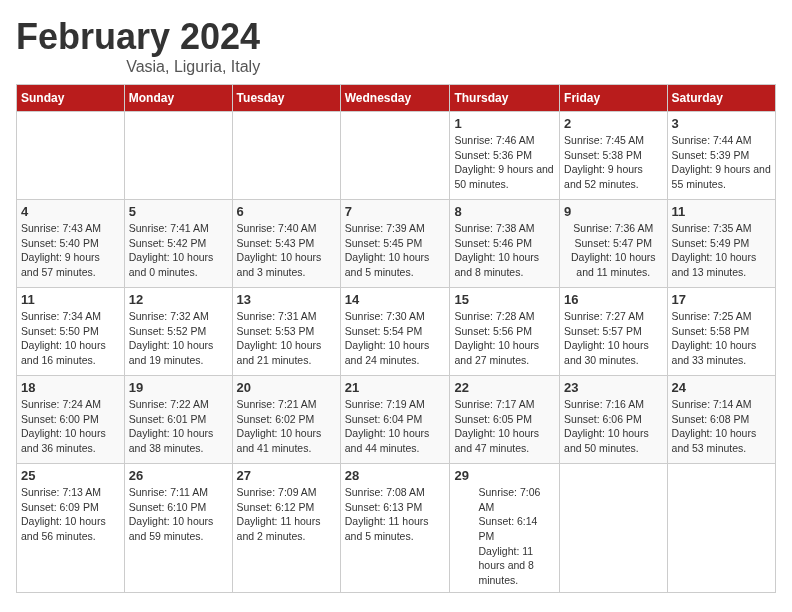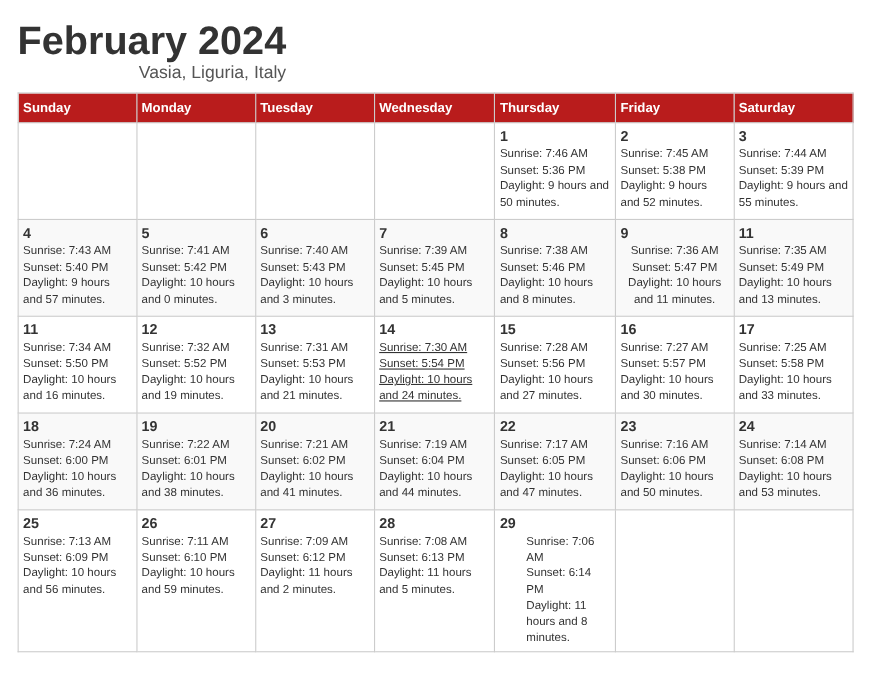--- a/index.html
+++ b/index.html
@@ -194,21 +194,21 @@
 Daylight: 10 hours and 19 minutes.</div>
         </td>
         <td>
           <span class="day-num">13</span>
           <div class="day-info" style="white-space: pre-line;">Sunrise: 7:31 AM
 Sunset: 5:53 PM
 Daylight: 10 hours and 21 minutes.</div>
         </td>
         <td>
           <span class="day-num">14</span>
-          <div class="day-info" style="white-space: pre-line; text-decoration: underline;">Sunrise: 7:30 AM
+          <div class="day-info" style="white-space: pre-line;">Sunrise: 7:30 AM
 Sunset: 5:54 PM
 Daylight: 10 hours and 24 minutes.</div>
         </td>
         <td>
           <span class="day-num">15</span>
           <div class="day-info" style="white-space: pre-line;">Sunrise: 7:28 AM
 Sunset: 5:56 PM
 Daylight: 10 hours and 27 minutes.</div>
         </td>
         <td>

